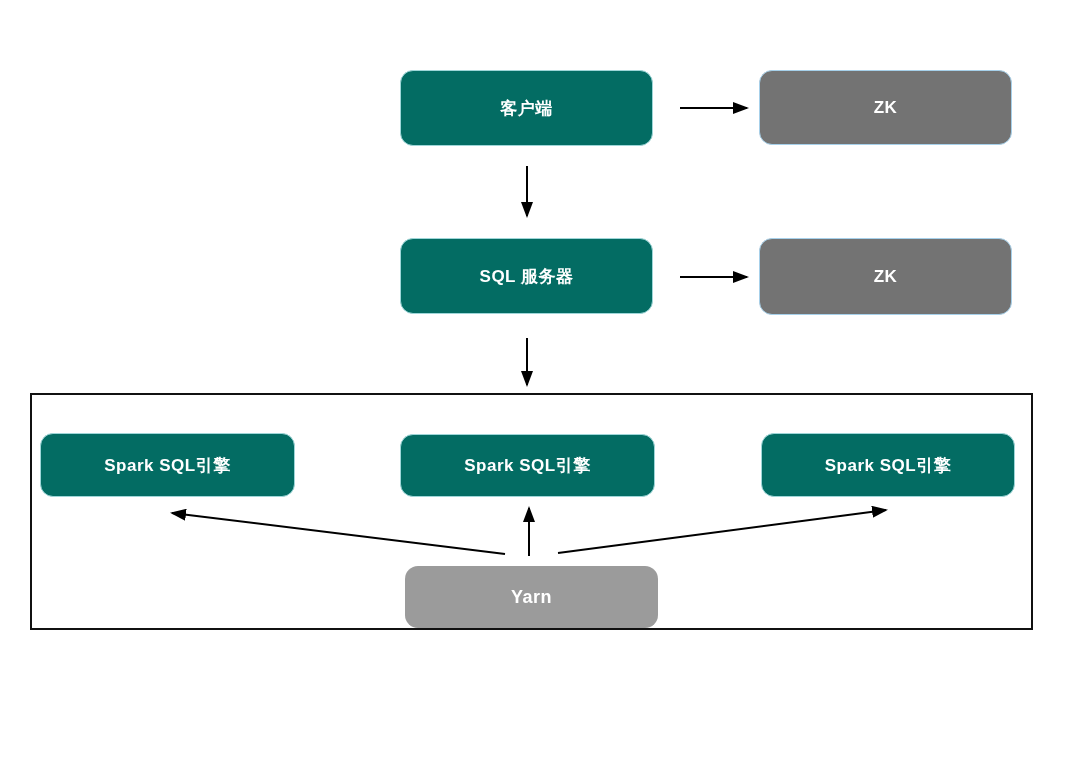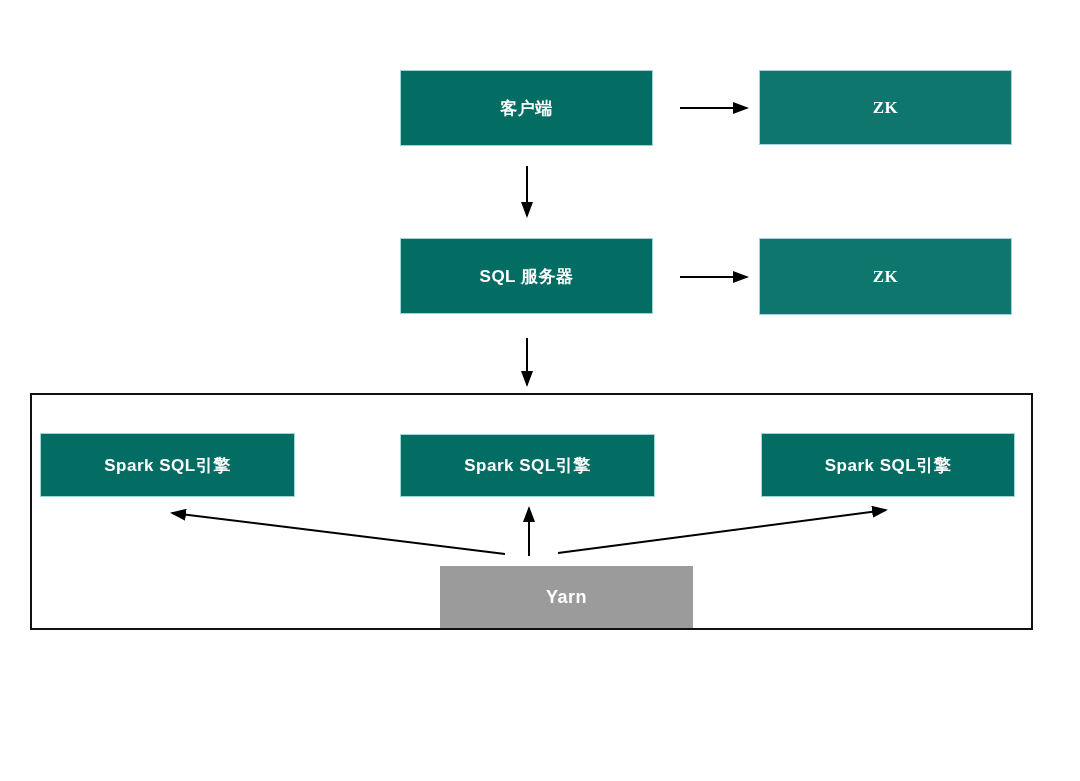--- a/index.html
+++ b/index.html
@@ -14,39 +14,40 @@
   .box{
     position:absolute;
     display:flex;
     align-items:center;
     justify-content:center;
     color:#ffffff;
     font-weight:bold;
     font-size:17px;
     letter-spacing:0.5px;
     box-sizing:border-box;
+    border-radius:13px;
   }
   .teal{background:#036c63;border:1px solid #9ed6d8;}
-  .blue{background:#0f766e;border:1px solid #a6d0ea;font-family:Liberation Serif, serif;}
+  .blue{background:#737373;border:1px solid #a6d0ea;}
   .gray{background:#9b9b9b;}
   .node-client{left:400px;top:70px;width:253px;height:76px;}
   .node-zk-top{left:759px;top:70px;width:253px;height:75px;}
   .node-sql-server{left:400px;top:238px;width:253px;height:76px;}
   .node-zk-middle{left:759px;top:238px;width:253px;height:77px;}
   .cluster-frame{
     position:absolute;
     left:30px;top:393px;
     width:999px;height:233px;
     border:2px solid #111111;
     background:transparent;
   }
   .node-spark-1{left:40px;top:433px;width:255px;height:64px;}
   .node-spark-2{left:400px;top:434px;width:255px;height:63px;}
   .node-spark-3{left:761px;top:433px;width:254px;height:64px;}
-  .node-yarn{left:405px;top:566px;width:253px;height:62px;font-size:18px;margin-left:35px;}
+  .node-yarn{left:405px;top:566px;width:253px;height:62px;font-size:18px;}
   .node-storage{left:36px;top:675px;width:979px;height:80px;}
   .edges-svg{
     position:absolute;
     left:0;top:0;
     width:1080px;height:781px;
     pointer-events:none;
   }
   .edges-svg line{stroke:#000000;stroke-width:2;}
 </style>
 </head>

